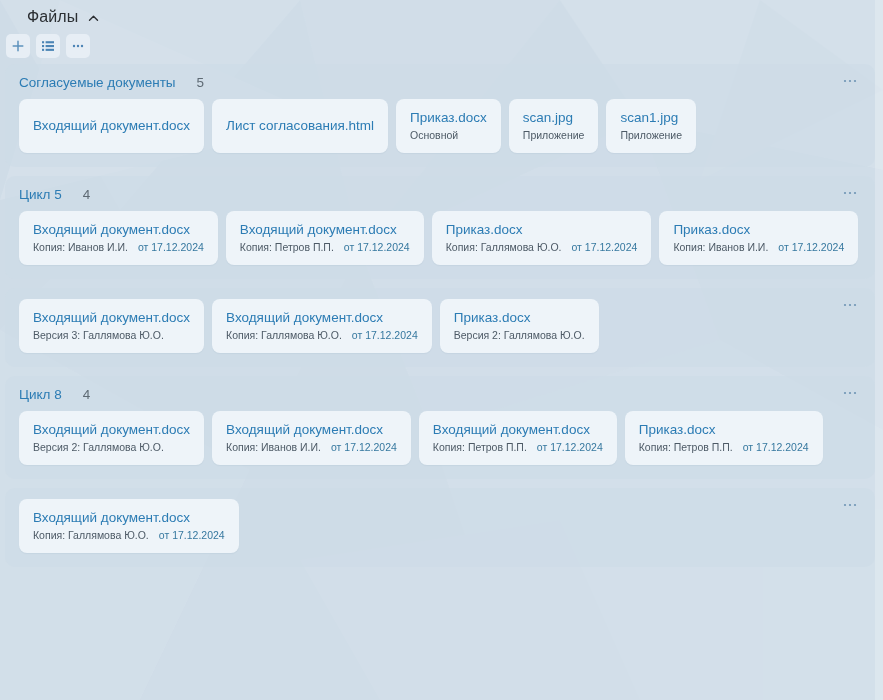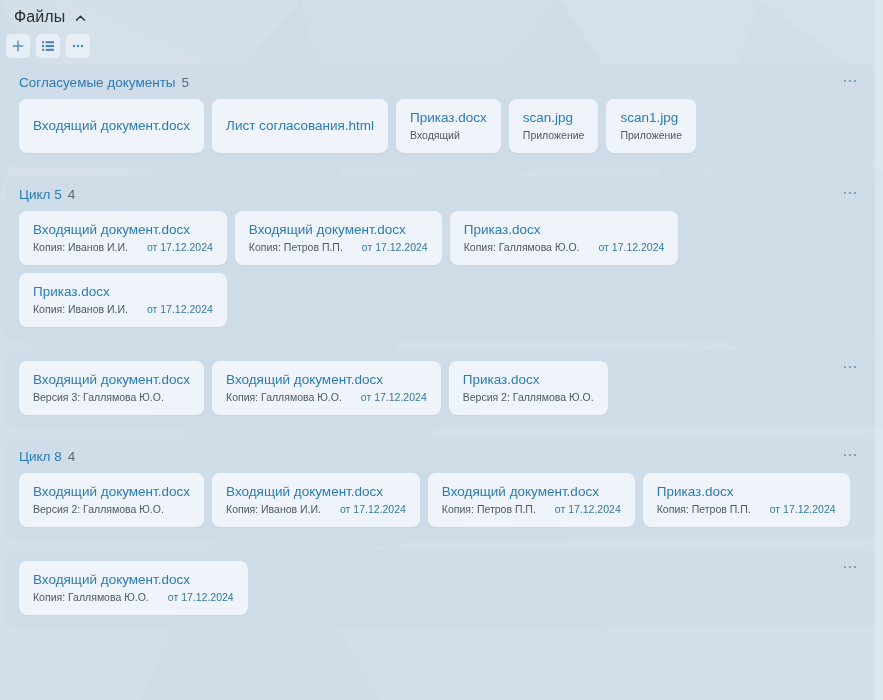--- a/index.html
+++ b/index.html
@@ -27,21 +27,21 @@
     z-index: 1;
     width: 883px; height: 700px;
     overflow: hidden;
   }
 
   
   .app-header {
     height: 30px;
     display: flex;
     align-items: center;
-    padding: 4px 0 0 14px;
+    padding: 4px 0 0 27px;
   }
   .app-title {
     font-size: 16px;
     color: #2b2f33;
     letter-spacing: .1px;
   }
   .collapse-chevron {
     margin-left: 9px;
     width: 13px; height: 13px;
     display: inline-block;
@@ -80,20 +80,21 @@
     border-radius: 10px;
     margin-bottom: 9px;
     padding: 11px 0 14px 0;
     position: relative;
   }
   .section-head {
     display: flex;
     align-items: baseline;
     padding: 0 14px 0 14px;
     margin-bottom: 9px;
+    gap: 15px;
   }
   .section-title {
     font-size: 13.5px;
     color: #2c7cb4;
     font-weight: 400;
   }
   .section-count {
     font-size: 13.5px;
     color: #5e6a74;
     margin-left: 6px;
@@ -135,21 +136,21 @@
   }
   .card-sub {
     margin-top: 2px;
     font-size: 10.5px;
     line-height: 13px;
     white-space: nowrap;
     color: #4d5a66;
   }
   .card-sub .sub-date {
     color: #36789f;
-    margin-left: 19px;
+    margin-left: 10px;
   }
 
   
   .card.single {
     justify-content: center;
     padding-top: 12px;
     padding-bottom: 13px;
   }
 
   
@@ -240,21 +241,21 @@
         </span>
         <div class="cards">
           <div class="card single">
             <div class="card-name">Входящий документ.docx</div>
           </div>
           <div class="card single">
             <div class="card-name">Лист согласования.html</div>
           </div>
           <div class="card">
             <div class="card-name">Приказ.docx</div>
-            <div class="card-sub"><span>Входящий</span></div>
+            <div class="card-sub"><span>Основной</span></div>
           </div>
           <div class="card">
             <div class="card-name">scan.jpg</div>
             <div class="card-sub"><span>Приложение</span></div>
           </div>
           <div class="card">
             <div class="card-name">scan1.jpg</div>
             <div class="card-sub"><span>Приложение</span></div>
           </div>
         </div>

